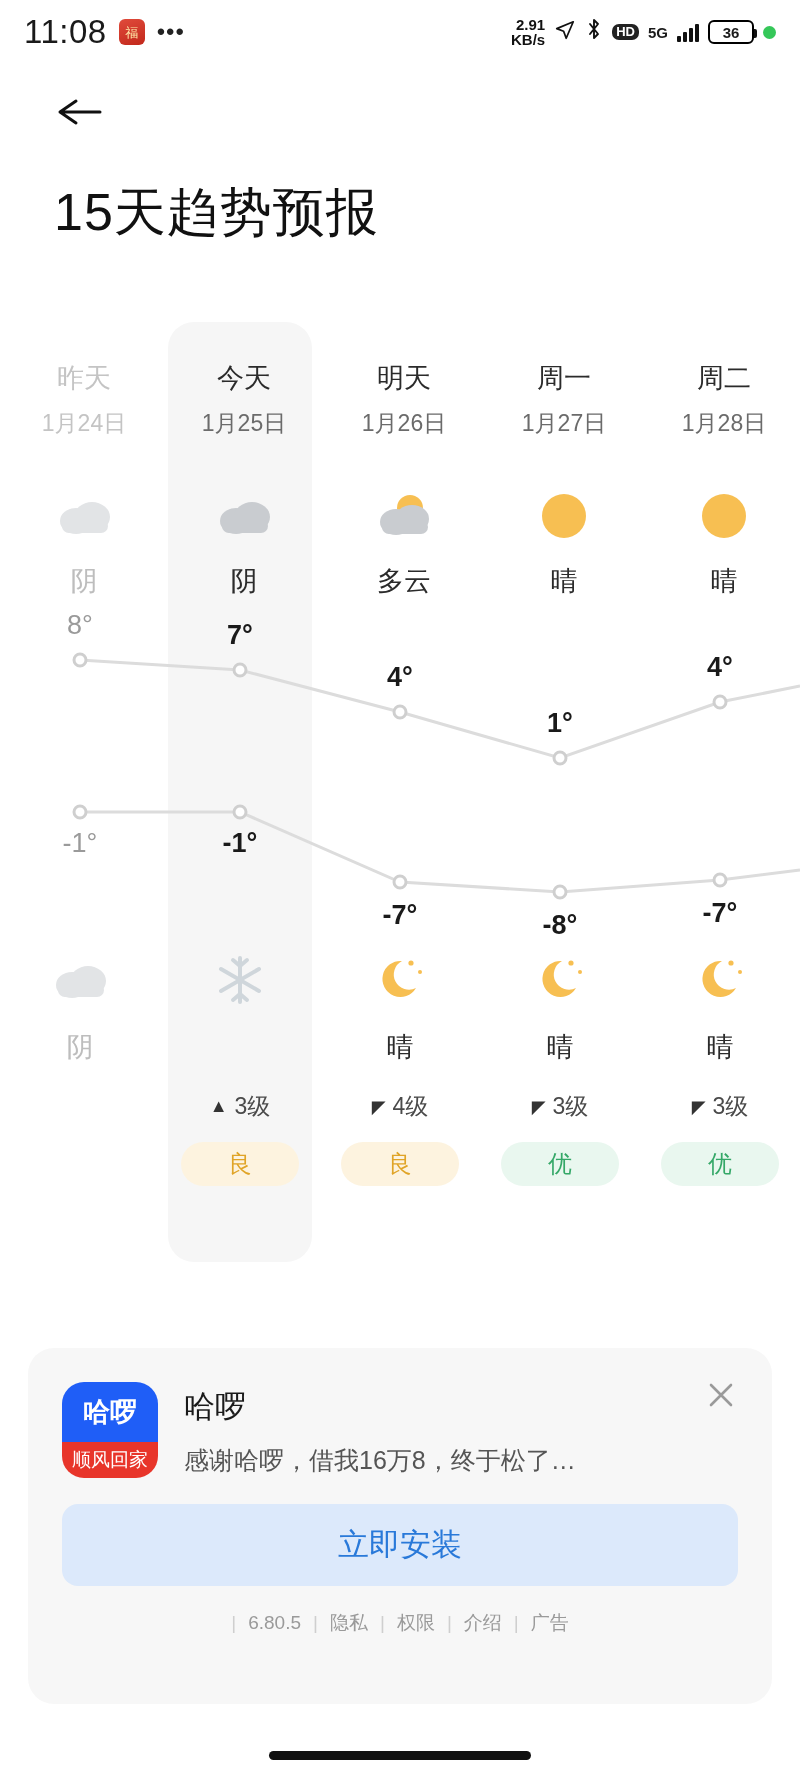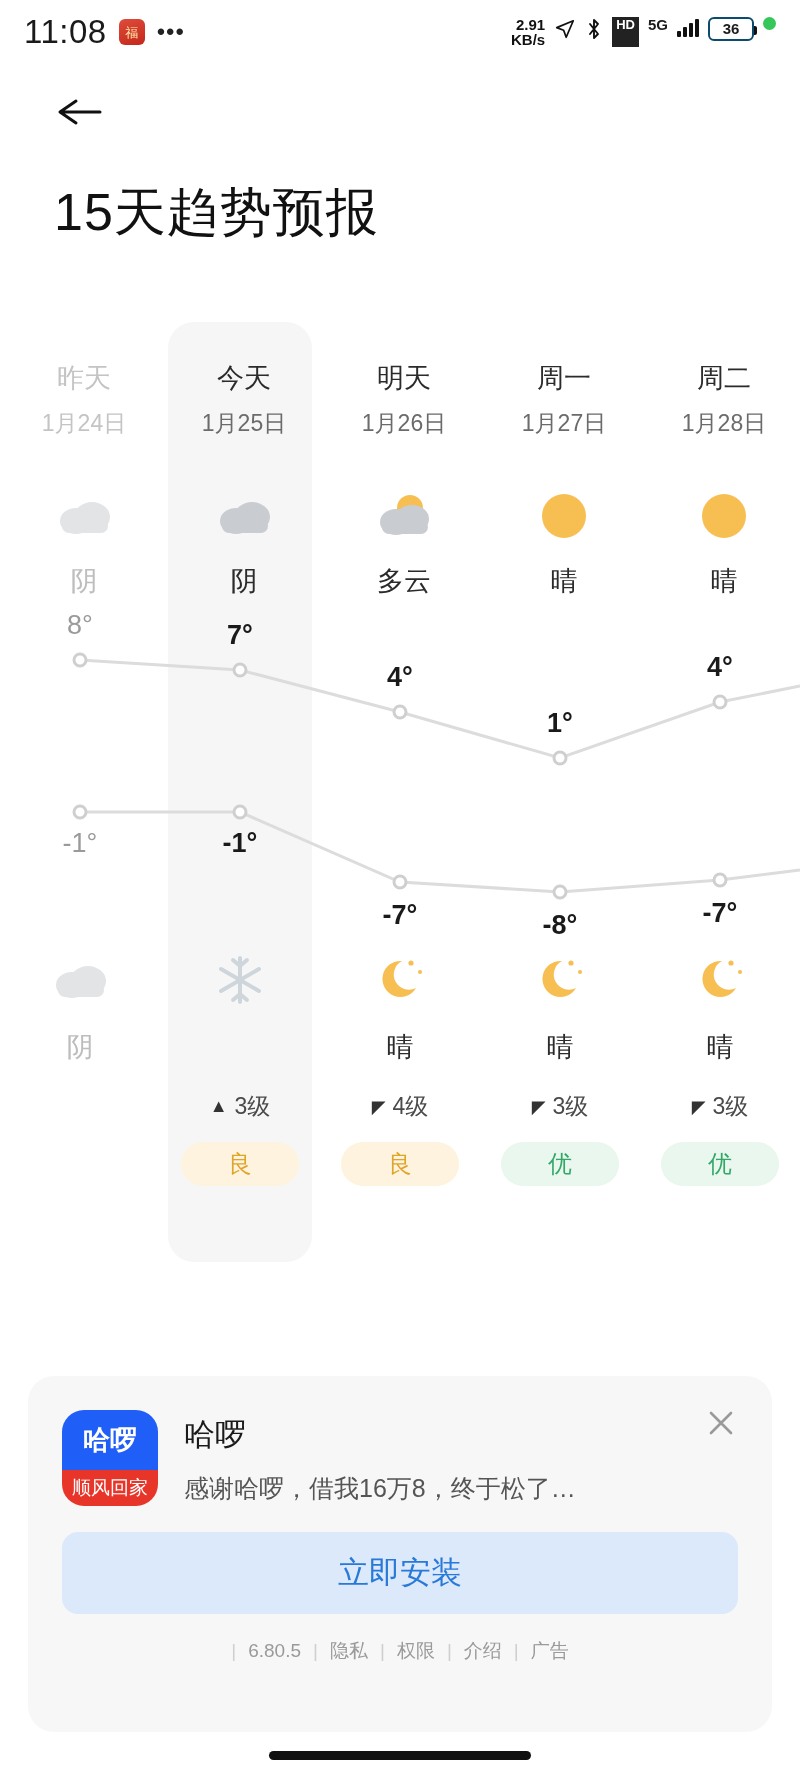--- a/index.html
+++ b/index.html
@@ -19,36 +19,36 @@
   }
   .sb-left { display: flex; align-items: center; gap: 12px; }
   .sb-time { font-size: 33px; font-weight: 500; letter-spacing: .5px; }
   .sb-appicon {
     width: 26px; height: 26px; border-radius: 6px;
     background: linear-gradient(160deg,#e04b3b,#c2281b);
     display:flex;align-items:center;justify-content:center;
     color:#ffe9a8; font-size:13px; line-height:1;
   }
   .sb-dots { font-size: 24px; color:#222; letter-spacing:1px; }
-  .sb-right { margin-left: auto; display: flex; gap: 9px; }
+  .sb-right { margin-left: auto; display: flex; align-items: center; gap: 9px; }
   .net-speed { text-align: right; line-height: 1.03; font-size: 15px; font-weight:700; color:#111; }
   .ico { display:inline-block; }
   .hd-badge {
     background:#222; color:#fff; font-size:13px; font-weight:700;
-    border-radius:0; padding:1px 4px; line-height:1.15;
+    border-radius:7px; padding:1px 4px; line-height:1.15;
   }
   .fiveg { font-size: 15px; font-weight:700; line-height:1; }
   .bars { display:flex; align-items:flex-end; gap:2px; height:20px; }
   .bars i { width:4px; background:#111; display:block; border-radius:1px; }
   .bars i:nth-child(1){height:6px}
   .bars i:nth-child(2){height:10px}
   .bars i:nth-child(3){height:14px}
   .bars i:nth-child(4){height:18px}
   .batt {
-    border:2px solid #0c4a6e; border-radius:6px; width:46px; height:24px;
+    border:2px solid #000000; border-radius:6px; width:46px; height:24px;
     display:flex; align-items:center; justify-content:center;
     font-size:15px; font-weight:700; position:relative;
   }
   .batt::after{content:"";position:absolute;right:-5px;top:7px;width:3px;height:9px;background:#111;border-radius:0 2px 2px 0;}
   .greendot { width:13px;height:13px;border-radius:50%;background:#35c759; }
 
   
   .back-row { padding: 28px 0 0 54px; }
   .back-arrow { width: 52px; height: 40px; cursor: pointer; }
   .page-title {
@@ -87,21 +87,21 @@
   .lower-row { display:flex; }
   .lower-cell { width:160px; flex:0 0 160px; text-align:center; }
 
   
   .chart { position: absolute; left: 0; top: 290px; width: 800px; height: 340px; }
   .temp-label { font-size: 27px; font-weight: 700; fill: #1a1a1a; }
   .temp-label.past { fill: #9a9a9a; font-weight: 400;}
 
   
   .ad {
-    position: absolute; left: 28px; top: 1376px; width: 744px; height: 356px;
+    position: absolute; left: 28px; top: 1348px; width: 744px; height: 356px;
     background: #f7f7f7; border-radius: 26px; padding: 34px 34px 0 34px;
   }
   .ad-close { position:absolute; right: 34px; top: 30px; width: 34px; height:34px; cursor:pointer;}
   .ad-top { display:flex; gap: 26px; align-items:flex-start; }
   .ad-logo {
     width: 96px; height: 96px; border-radius: 22px; overflow:hidden;
     display:flex; flex-direction:column; flex:0 0 96px;
   }
   .logo-a { flex:1; background:#1f5ef7; color:#fff; display:flex;align-items:center;justify-content:center;font-size:27px;font-weight:700;}
   .logo-b { flex:0 0 36px; background:#e8352a; color:#fff; display:flex;align-items:center;justify-content:center;font-size:19px;}

